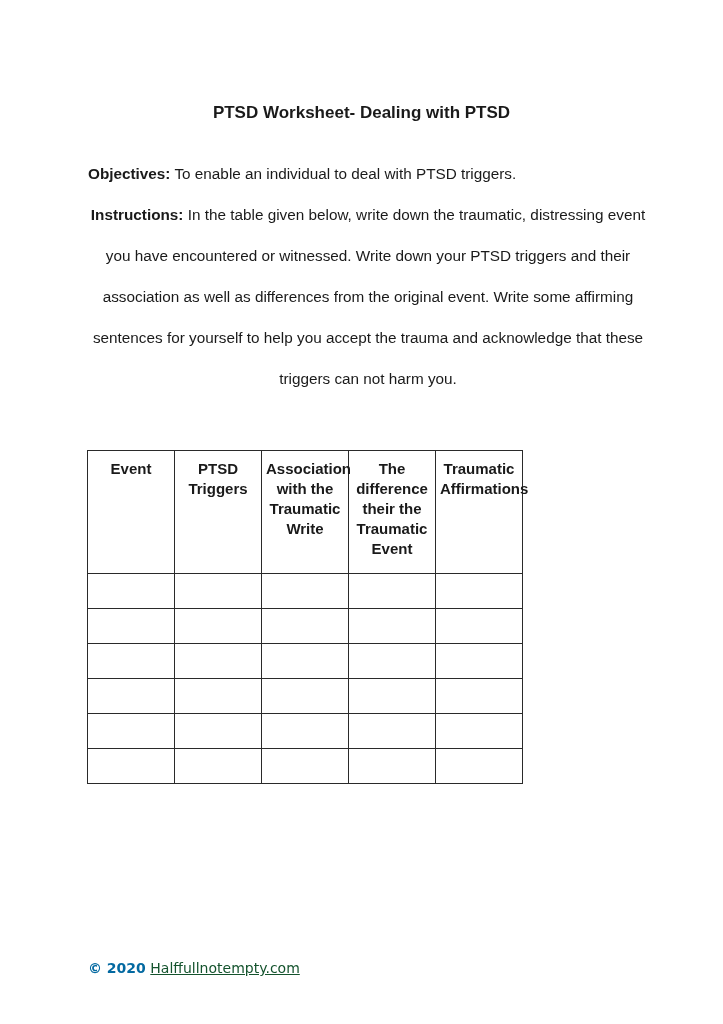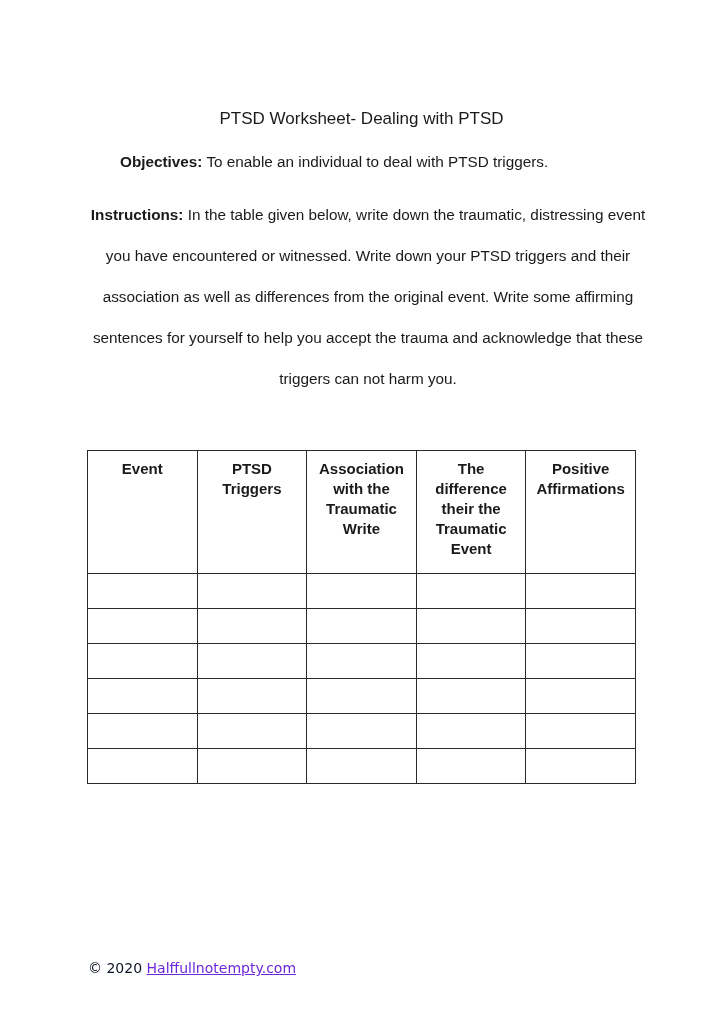--- a/index.html
+++ b/index.html
@@ -1,28 +1,28 @@
 <!DOCTYPE html>
 <html><head>
 <meta charset="utf-8">
 <style>
   html, body { margin:0; padding:0; background:#ffffff; }
   body { width:723px; height:1024px; position:relative; overflow:hidden; font-family:"Liberation Sans", sans-serif; color:#1a1a1a; }
-  .title { position:absolute; top:109px; left:0; width:723px; text-align:center; font-size:17px; font-weight:normal; }
+  .title { position:absolute; top:103px; left:0; width:723px; text-align:center; font-size:17px; font-weight:bold; }
   .para { position:absolute; left:88px; width:560px; font-size:15.3px; line-height:41px; }
   .para b { font-weight:bold; }
-  .obj { top:141px;margin-left:32px; }
+  .obj { top:153px; }
   .ins { top:194px;text-align:center; }
-  table.grid { position:absolute; left:87px; top:450px; border-collapse:collapse; table-layout:fixed; width:549px; }
+  table.grid { position:absolute; left:87px; top:450px; border-collapse:collapse; table-layout:fixed; width:436px; }
   table.grid th, table.grid td { border:1.5px solid #2a2a2a; }
   table.grid th { height:114px; vertical-align:top; font-size:15px; font-weight:bold; text-align:center; padding:8px 4px 0 4px; line-height:20px; }
   table.grid td { height:32px; }
   .footer { position:absolute; left:88px; top:960px; font-family:"DejaVu Sans", sans-serif; font-size:14px; }
-  .footer .copy { font-weight:normal; color:#0f172a; }
-  .footer a { color:#6d28d9; text-decoration:underline; }
+  .footer .copy { font-weight:bold; color:#0369a1; }
+  .footer a { color:#14532d; text-decoration:underline; }
 </style>
 </head>
 <body>
 
 <div class="title">PTSD Worksheet- Dealing with PTSD</div>
 
 <div class="para obj">
   <b>Objectives:</b><span> To enable an individual to deal with PTSD triggers.</span>
 </div>
 
@@ -30,21 +30,21 @@
   <b>Instructions:</b><span> In the table given below, write down the traumatic, distressing event you have encountered or witnessed. Write down your PTSD triggers and their association as well as differences from the original event. Write some affirming sentences for yourself to help you accept the trauma and acknowledge that these triggers can not harm you.</span>
 </div>
 
 <table class="grid">
   <thead>
     <tr>
       <th>Event</th>
       <th>PTSD Triggers</th>
       <th>Association with the Traumatic Write</th>
       <th>The difference their the Traumatic Event</th>
-      <th>Positive Affirmations</th>
+      <th>Traumatic Affirmations</th>
     </tr>
   </thead>
   <tbody>
     <tr>
         <td></td>
         <td></td>
         <td></td>
         <td></td>
         <td></td>
       </tr>

